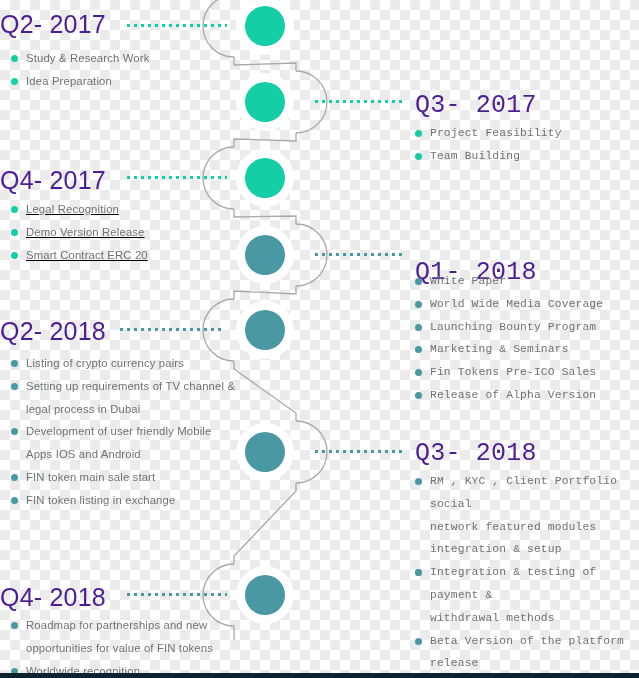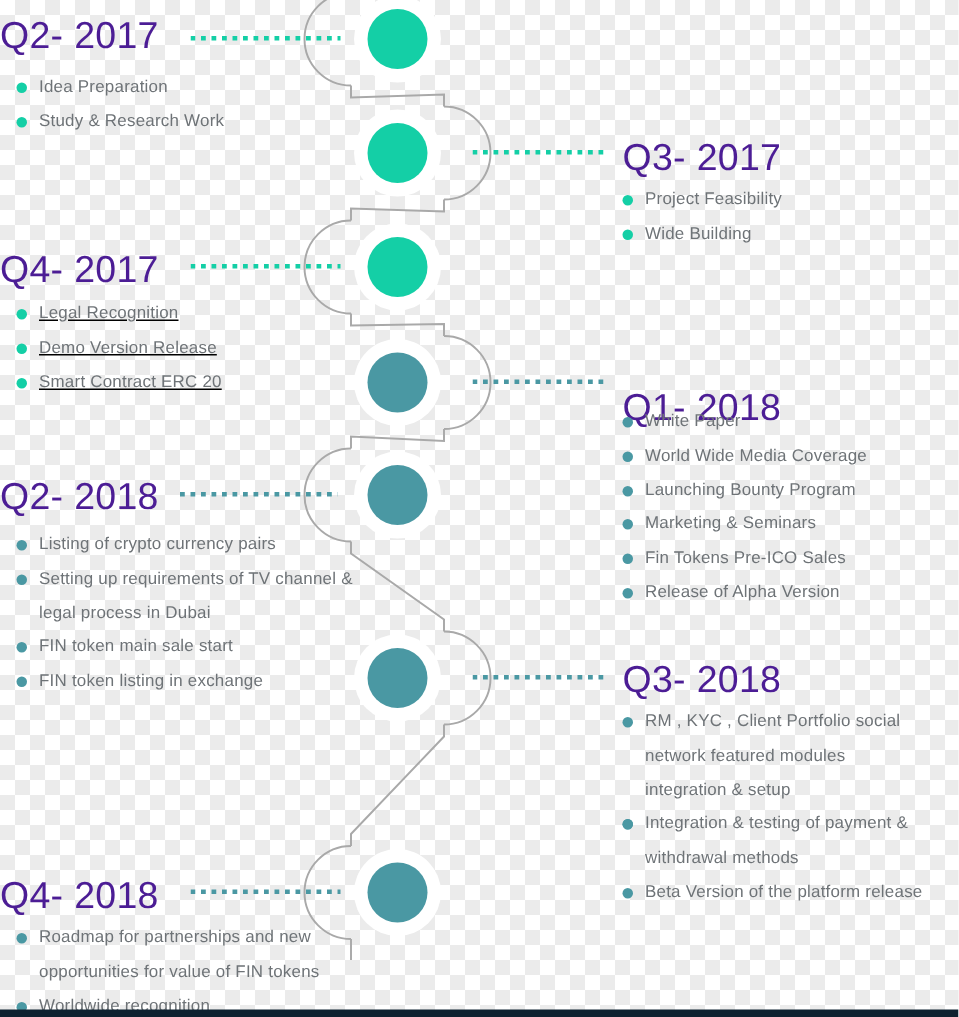--- a/index.html
+++ b/index.html
@@ -32,21 +32,21 @@
   }
   .node {
     position: absolute;
     border-radius: 50%;
     transform: translate(-50%, -50%);
   }
   .block {
     position: absolute;
   }
   .block.left  { text-align: left; }
-  .block.right { text-align: left; }
+  .block.right { text-align: left; font-family: Liberation Mono, monospace; }
   .qtitle {
     font-size: 25px;
     font-weight: 400;
     color: #4c1d95;
     letter-spacing: 0.2px;
     white-space: nowrap;
     line-height: 1;
     margin: 0;
   }
   .items {
@@ -134,31 +134,31 @@
       <div class="dotline" style="left: 127px; top: 175px; width: 100px; background-image: linear-gradient(to right, rgb(20, 207, 166) 0px, rgb(20, 207, 166) 3px, transparent 3px, transparent 7px); background-size: 7px 3px; background-position: 0px 1px;"></div>
       <div class="dotline" style="left: 315px; top: 252px; width: 90px; background-image: linear-gradient(to right, rgb(74, 152, 163) 0px, rgb(74, 152, 163) 3px, transparent 3px, transparent 7px); background-size: 7px 3px; background-position: 0px 1px;"></div>
       <div class="dotline" style="left: 120px; top: 327px; width: 105px; background-image: linear-gradient(to right, rgb(74, 152, 163) 0px, rgb(74, 152, 163) 3px, transparent 3px, transparent 7px); background-size: 7px 3px; background-position: 0px 1px;"></div>
       <div class="dotline" style="left: 315px; top: 449px; width: 90px; background-image: linear-gradient(to right, rgb(74, 152, 163) 0px, rgb(74, 152, 163) 3px, transparent 3px, transparent 7px); background-size: 7px 3px; background-position: 0px 1px;"></div>
       <div class="dotline" style="left: 127px; top: 592px; width: 100px; background-image: linear-gradient(to right, rgb(74, 152, 163) 0px, rgb(74, 152, 163) 3px, transparent 3px, transparent 7px); background-size: 7px 3px; background-position: 0px 1px;"></div>
       <div class="block left" style="left: 0px; top: 12px;">
         <div class="qtitle">Q2- 2017</div>
       </div>
       <div class="block left" style="left: 11px; top: 47px;">
         <ul class="items">
+          <li class="item"><span class="dot" style="background: rgb(20, 207, 166);"></span><span>Study &amp; Research Work</span></li>
           <li class="item"><span class="dot" style="background: rgb(20, 207, 166);"></span><span>Idea Preparation</span></li>
-          <li class="item"><span class="dot" style="background: rgb(20, 207, 166);"></span><span>Study &amp; Research Work</span></li>
         </ul>
       </div>
       <div class="block right" style="left: 415px; top: 93px;">
         <div class="qtitle">Q3- 2017</div>
       </div>
       <div class="block right" style="left: 415px; top: 122px;">
         <ul class="items">
           <li class="item"><span class="dot" style="background: rgb(20, 207, 166);"></span><span>Project Feasibility</span></li>
-          <li class="item"><span class="dot" style="background: rgb(20, 207, 166);"></span><span>Wide Building</span></li>
+          <li class="item"><span class="dot" style="background: rgb(20, 207, 166);"></span><span>Team Building</span></li>
         </ul>
       </div>
       <div class="block left" style="left: 0px; top: 168px;">
         <div class="qtitle">Q4- 2017</div>
       </div>
       <div class="block left" style="left: 11px; top: 198px; text-decoration: underline;">
         <ul class="items">
           <li class="item"><span class="dot" style="background: rgb(20, 207, 166);"></span><span>Legal Recognition</span></li>
           <li class="item"><span class="dot" style="background: rgb(20, 207, 166);"></span><span>Demo Version Release</span></li>
           <li class="item"><span class="dot" style="background: rgb(20, 207, 166);"></span><span>Smart Contract ERC 20</span></li>
@@ -178,20 +178,22 @@
         </ul>
       </div>
       <div class="block left" style="left: 0px; top: 319px;">
         <div class="qtitle">Q2- 2018</div>
       </div>
       <div class="block left" style="left: 11px; top: 352px;">
         <ul class="items">
           <li class="item"><span class="dot" style="background: rgb(74, 152, 163);"></span><span>Listing of crypto currency pairs</span></li>
           <li class="item"><span class="dot" style="background: rgb(74, 152, 163);"></span><span>Setting up requirements of TV channel &amp;
 legal process in Dubai</span></li>
+          <li class="item"><span class="dot" style="background: rgb(74, 152, 163);"></span><span>Development of user friendly Mobile
+Apps IOS and Android</span></li>
           <li class="item"><span class="dot" style="background: rgb(74, 152, 163);"></span><span>FIN token main sale start</span></li>
           <li class="item"><span class="dot" style="background: rgb(74, 152, 163);"></span><span>FIN token listing in exchange</span></li>
         </ul>
       </div>
       <div class="block right" style="left: 415px; top: 441px;">
         <div class="qtitle">Q3- 2018</div>
       </div>
       <div class="block right" style="left: 415px; top: 470px;">
         <ul class="items">
           <li class="item"><span class="dot" style="background: rgb(74, 152, 163);"></span><span>RM , KYC , Client Portfolio social

